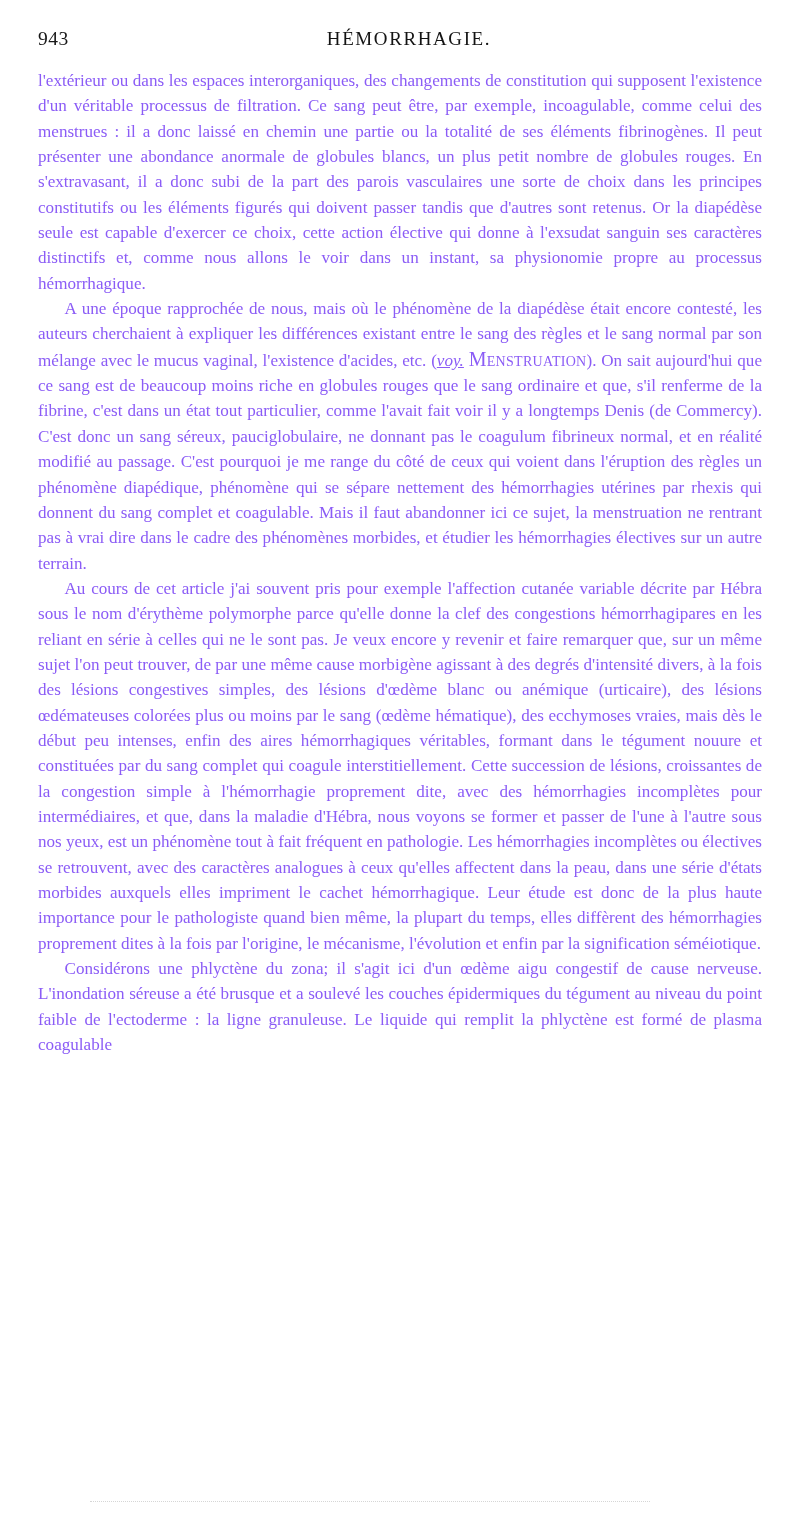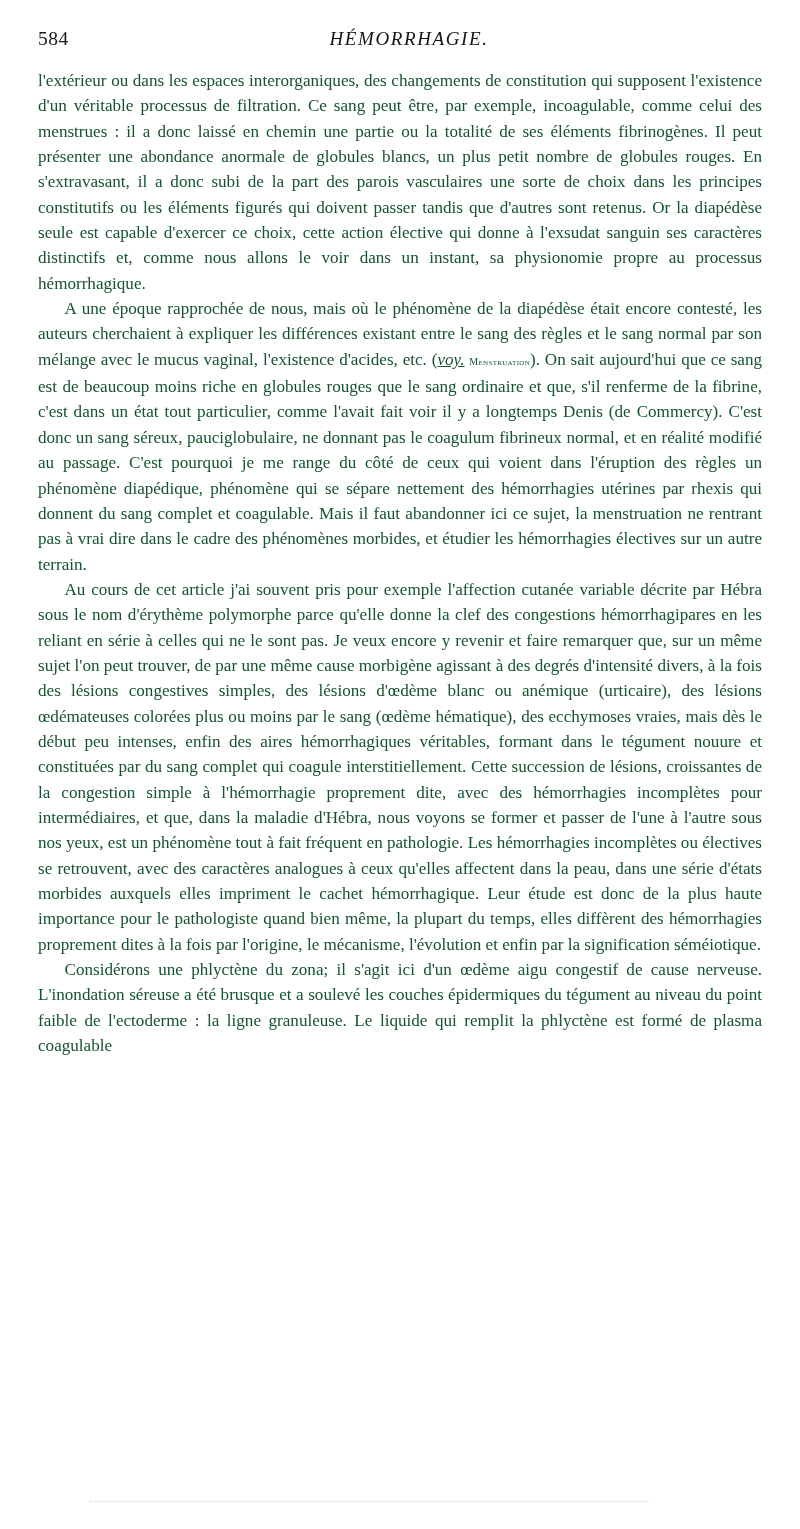--- a/index.html
+++ b/index.html
@@ -40,40 +40,39 @@
   .running-title {
     position: absolute;
     left: 0;
     right: 0;
     top: 0;
     text-align: center;
     font-size: 19px;
     letter-spacing: 1.6px;
     color: #141414;
     padding-left: 18px;
-    font-style: italic;
   }
   .body-text {
     font-size: 17.1px;
     line-height: 25.35px;
     text-align: justify;
     text-justify: inter-word;
-    color: #14532d;
+    color: #8b5cf6;
     -webkit-font-smoothing: antialiased;
   }
   .body-text p {
     margin: 0;
     text-indent: 1.55em;
   }
   .body-text p.noindent {
     text-indent: 0;
   }
   .sc {
     font-variant: small-caps;
-    font-size: 10px;
+    font-size: 20px;
     letter-spacing: 0.3px;
   }
   em {
     font-style: italic;
     text-decoration: underline;
   }
   .footnote-rule {
     position: absolute;
     left: 90px;
     bottom: 26px;
@@ -83,21 +82,21 @@
     border-top: 1px dotted #cfcfcf;
     opacity: 0.85;
   }
 </style>
 </head>
 <body>
 
 <div class="page">
 
   <div class="header">
-    <div class="folio">584</div>
+    <div class="folio">943</div>
     <div class="running-title">HÉMORRHAGIE.</div>
   </div>
 
   <div class="body-text" id="body-text">
       <p class="noindent"><span>l'extérieur ou dans les espaces interorganiques, des changements de constitution qui supposent l'existence d'un véritable processus de filtration. Ce sang peut être, par exemple, incoagulable, comme celui des menstrues : il a donc laissé en chemin une partie ou la totalité de ses éléments fibrinogènes. Il peut présenter une abondance anormale de globules blancs, un plus petit nombre de globules rouges. En s'extravasant, il a donc subi de la part des parois vasculaires une sorte de choix dans les principes constitutifs ou les éléments figurés qui doivent passer tandis que d'autres sont retenus. Or la diapédèse seule est capable d'exercer ce choix, cette action élective qui donne à l'exsudat sanguin ses caractères distinctifs et, comme nous allons le voir dans un instant, sa physionomie propre au processus hémorrhagique.</span></p>
       <p><span>A une époque rapprochée de nous, mais où le phénomène de la diapédèse était encore contesté, les auteurs cherchaient à expliquer les différences existant entre le sang des règles et le sang normal par son mélange avec le mucus vaginal, l'existence d'acides, etc. (</span><em>voy.</em><span> </span><span class="sc">Menstruation</span><span>). On sait aujourd'hui que ce sang est de beaucoup moins riche en globules rouges que le sang ordinaire et que, s'il renferme de la fibrine, c'est dans un état tout particulier, comme l'avait fait voir il y a longtemps Denis (de Commercy). C'est donc un sang séreux, pauciglobulaire, ne donnant pas le coagulum fibrineux normal, et en réalité modifié au passage. C'est pourquoi je me range du côté de ceux qui voient dans l'éruption des règles un phénomène diapédique, phénomène qui se sépare nettement des hémorrhagies utérines par rhexis qui donnent du sang complet et coagulable. Mais il faut abandonner ici ce sujet, la menstruation ne rentrant pas à vrai dire dans le cadre des phénomènes morbides, et étudier les hémorrhagies électives sur un autre terrain.</span></p>
       <p><span>Au cours de cet article j'ai souvent pris pour exemple l'affection cutanée variable décrite par Hébra sous le nom d'érythème polymorphe parce qu'elle donne la clef des congestions hémorrhagipares en les reliant en série à celles qui ne le sont pas. Je veux encore y revenir et faire remarquer que, sur un même sujet l'on peut trouver, de par une même cause morbigène agissant à des degrés d'intensité divers, à la fois des lésions congestives simples, des lésions d'œdème blanc ou anémique (urticaire), des lésions œdémateuses colorées plus ou moins par le sang (œdème hématique), des ecchymoses vraies, mais dès le début peu intenses, enfin des aires hémorrhagiques véritables, formant dans le tégument nouure et constituées par du sang complet qui coagule interstitiellement. Cette succession de lésions, croissantes de la congestion simple à l'hémorrhagie proprement dite, avec des hémorrhagies incomplètes pour intermédiaires, et que, dans la maladie d'Hébra, nous voyons se former et passer de l'une à l'autre sous nos yeux, est un phénomène tout à fait fréquent en pathologie. Les hémorrhagies incomplètes ou électives se retrouvent, avec des caractères analogues à ceux qu'elles affectent dans la peau, dans une série d'états morbides auxquels elles impriment le cachet hémorrhagique. Leur étude est donc de la plus haute importance pour le pathologiste quand bien même, la plupart du temps, elles diffèrent des hémorrhagies proprement dites à la fois par l'origine, le mécanisme, l'évolution et enfin par la signification séméiotique.</span></p>
       <p><span>Considérons une phlyctène du zona; il s'agit ici d'un œdème aigu congestif de cause nerveuse. L'inondation séreuse a été brusque et a soulevé les couches épidermiques du tégument au niveau du point faible de l'ectoderme : la ligne granuleuse. Le liquide qui remplit la phlyctène est formé de plasma coagulable</span></p>
     </div>
 

